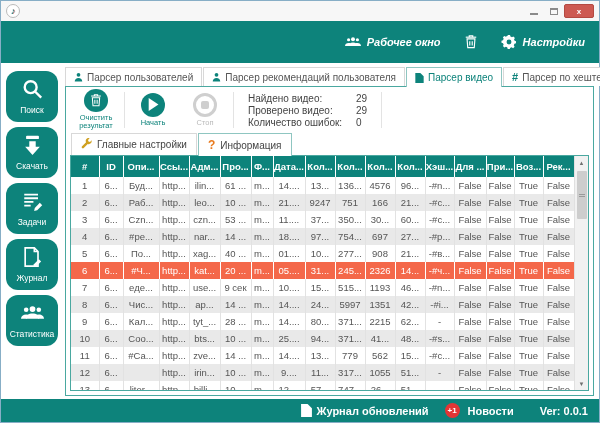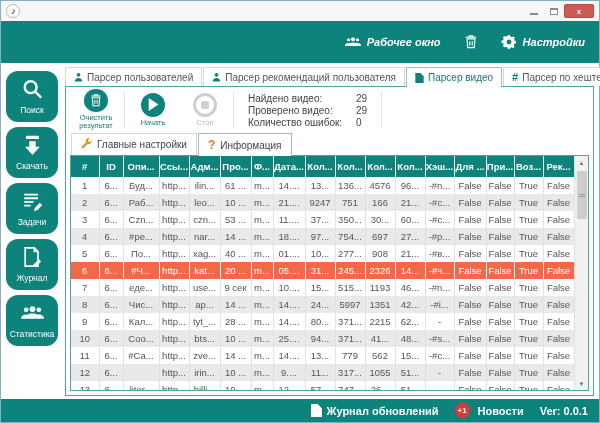--- a/index.html
+++ b/index.html
@@ -75,21 +75,21 @@
   .sb-thumb { width:10px; height:48px; background:#cdcdcd; border-radius:1px; margin-top:2px; display:flex; align-items:center; justify-content:center; cursor:pointer; }
   .sb-grip { width:6px; border-top:1px solid #9a9a9a; border-bottom:1px solid #9a9a9a; height:3px; }
   .sb-fill { flex:1; }
 
   
   .footer { height:23px; flex:0 0 auto; background:#0d837b; display:flex; align-items:center; justify-content:flex-end; gap:8px; padding:0 11px; color:#fff; font-size:11px; font-weight:bold; }
   .footer .icon { display:flex; align-items:center; }
   .footer svg { width:11px; height:13px; }
   .badge { background:#e23535; border-radius:50%; min-width:15px; height:15px; display:flex; align-items:center; justify-content:center; font-size:8px; font-weight:bold; margin-left:8px; }
   .footer-link { display:flex; align-items:center; gap:4px; cursor:pointer; }
-  .version { margin-left:8px; font-weight:bold; }
+  .version { margin-left:18px; font-weight:bold; }
 </style>
 </head>
 <body>
 
 <div class="window">
 
   <div class="titlebar">
     <div class="app-icon">♪</div>
     <div class="spacer"></div>
     <div class="win-btn">

